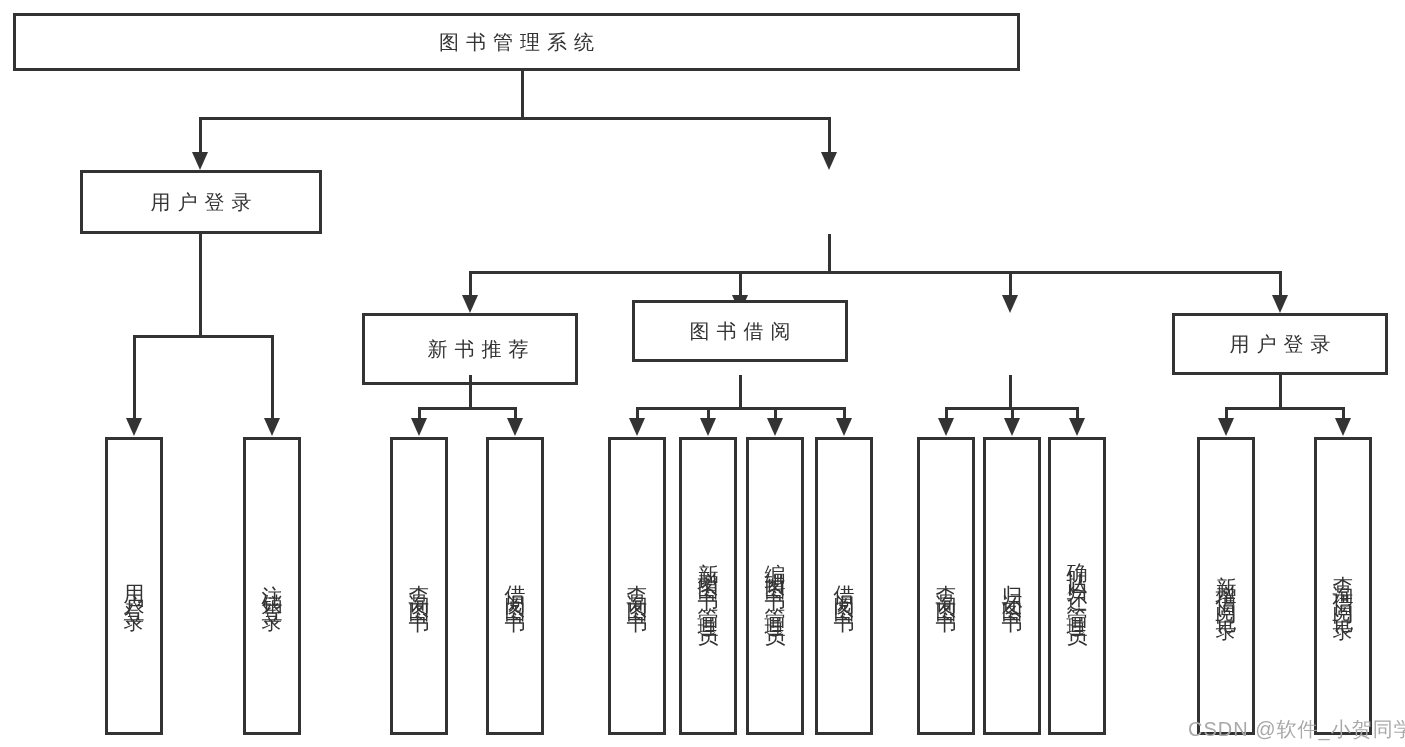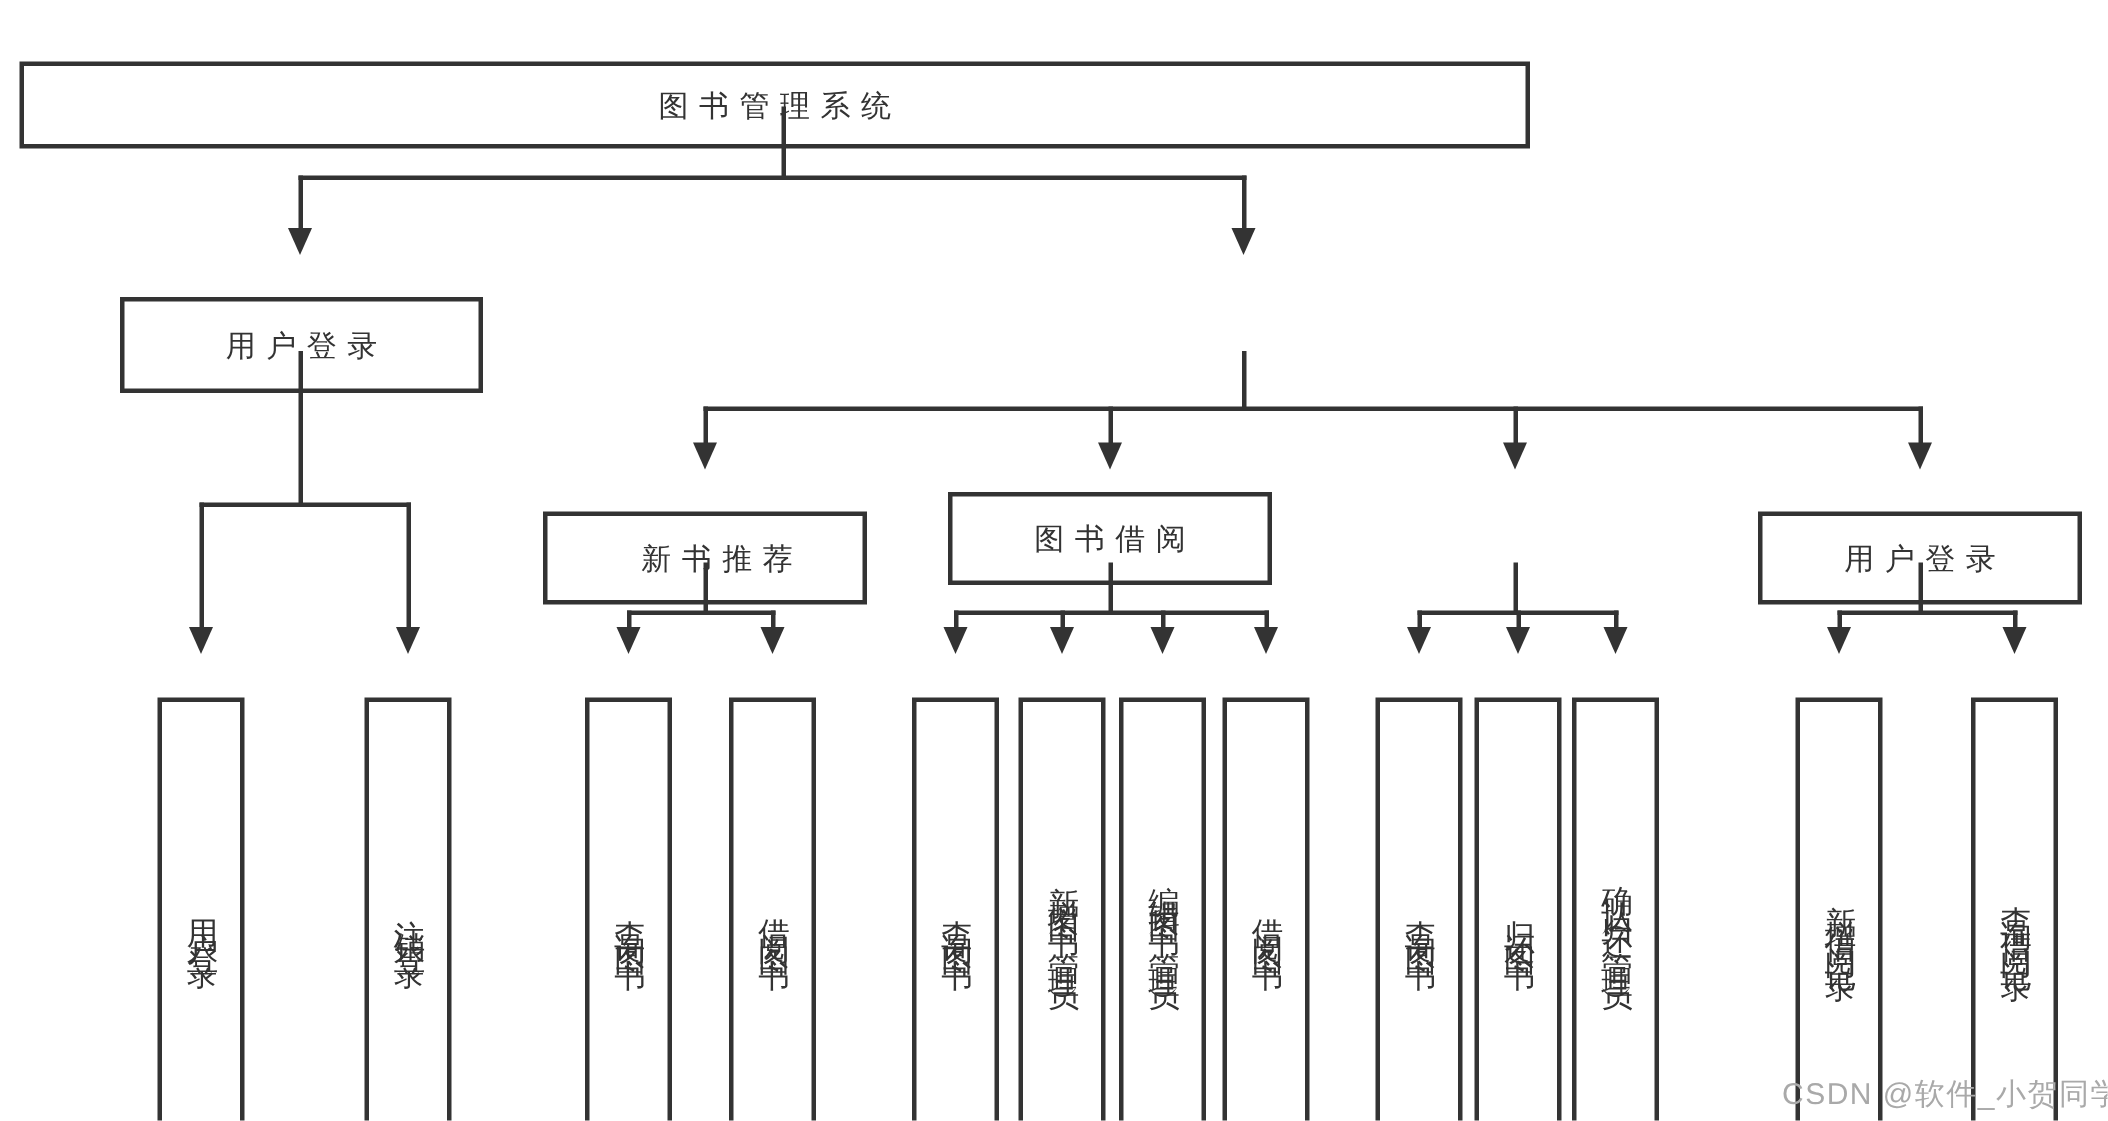--- a/index.html
+++ b/index.html
@@ -18,36 +18,35 @@
   .canvas{position:relative;width:1405px;height:747px;background:var(--background);}
 
   
   .box{
     position:absolute;
     border:3px solid var(--line);
     background:#fff;
     box-sizing:border-box;
     display:flex;align-items:center;justify-content:center;
     color:var(--text);
-    margin-top:28px;
   }
   .hlabel{font-size:20px;letter-spacing:7px;text-indent:7px;white-space:nowrap;color:var(--text);}
   .leaf{top:437px;width:58px;height:298px;}
   .vlabel{
     writing-mode:vertical-rl;
     font-size:21px;
     letter-spacing:9px;
     color:var(--text);
     white-space:nowrap;
   }
 
   .n-root {left:13px;  top:13px;  width:1007px;height:58px;}
   .n-l2-0 {left:80px;  top:170px; width:242px; height:64px;}
   .n-l2-1 {left:711px; top:170px; width:237px; height:64px;}
-  .n-l3-0 {left:362px; top:313px; width:216px; height:62px;padding-left:16px;}
+  .n-l3-0 {left:362px; top:313px; width:216px; height:72px;padding-left:16px;}
   .n-l3-1 {left:632px; top:300px; width:216px; height:62px;text-align:right;}
   .n-l3-2 {left:902px; top:313px; width:216px; height:62px;}
   .n-l3-3 {left:1172px;top:313px; width:216px; height:62px;}
 
   .lf-login-0{left:105px;}
   .lf-login-1{left:243px;}
   .lf-new-0 {left:390px;}
   .lf-new-1 {left:486px;}
   .lf-bor-0 {left:608px;}
   .lf-bor-1 {left:679px;}

